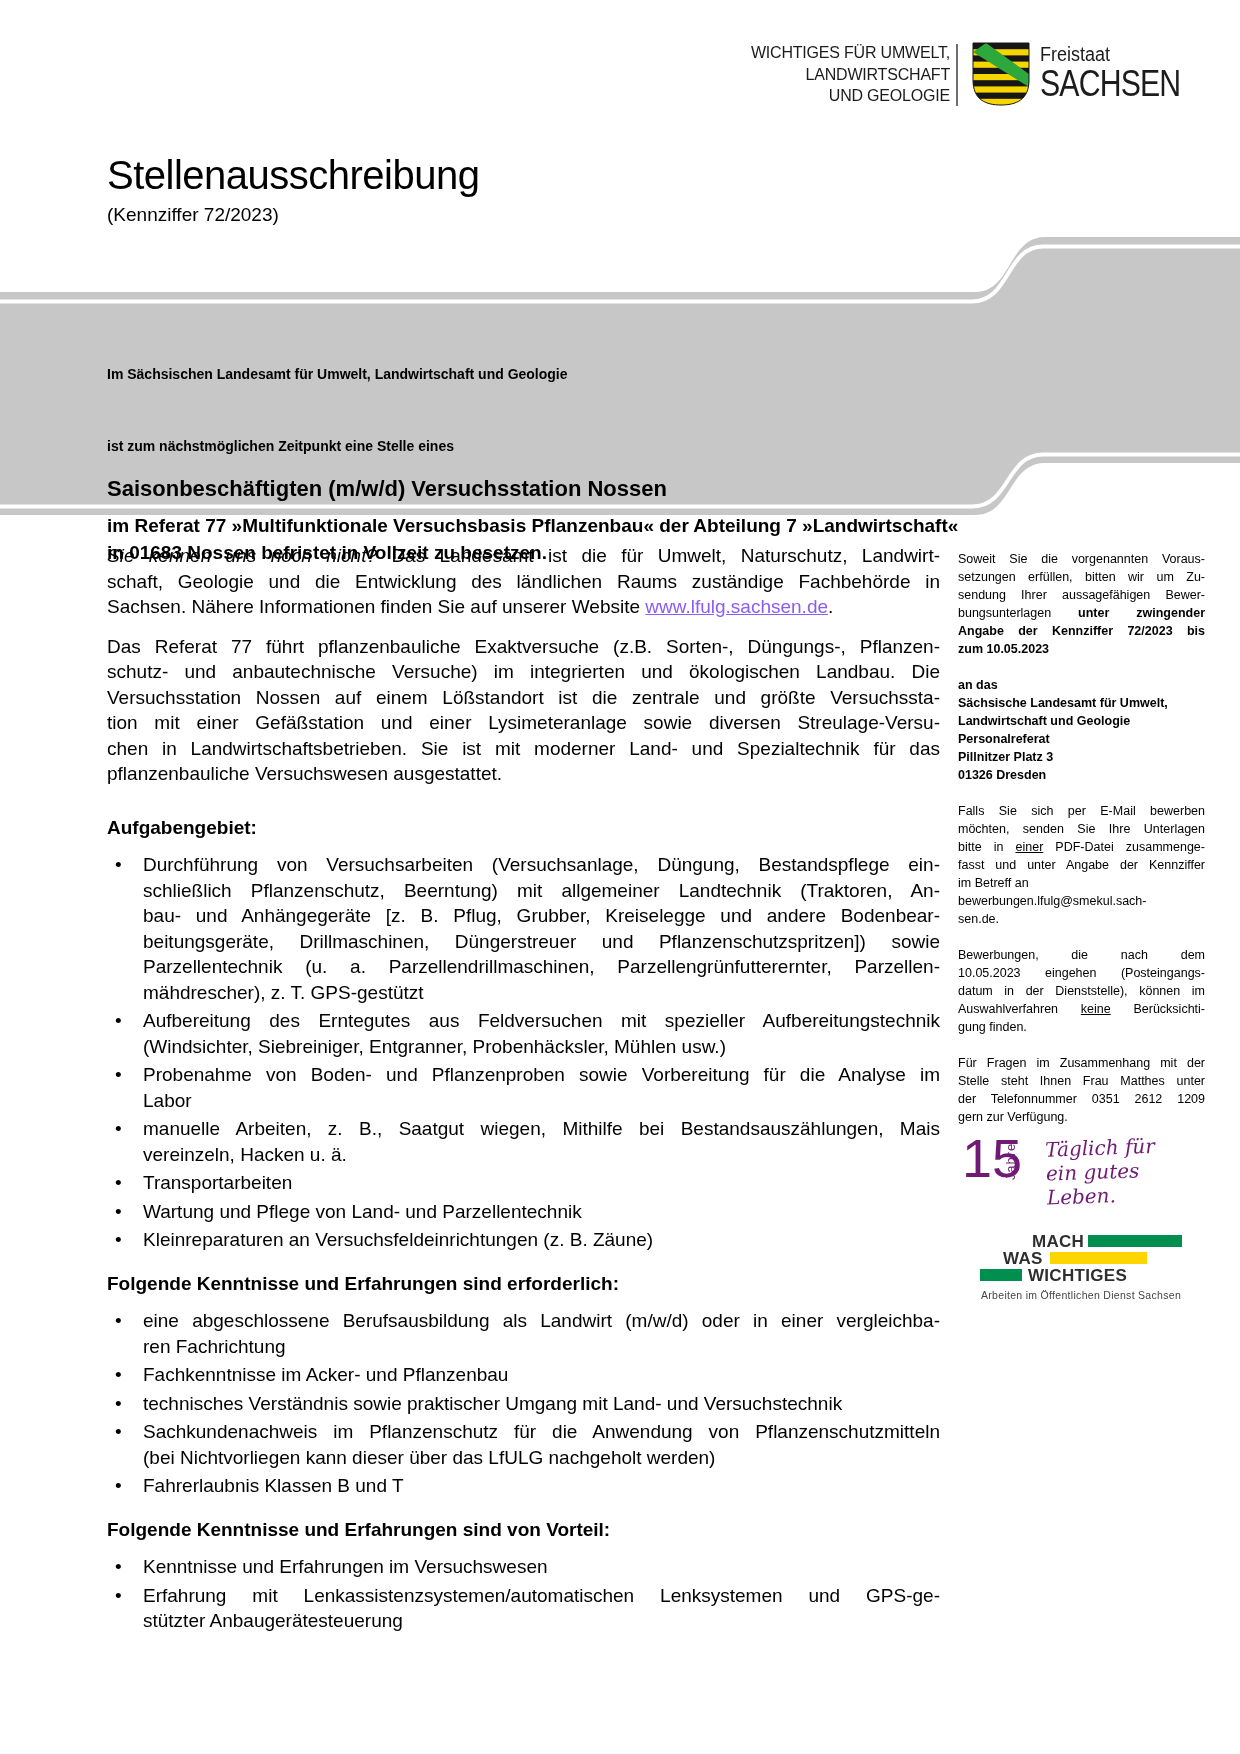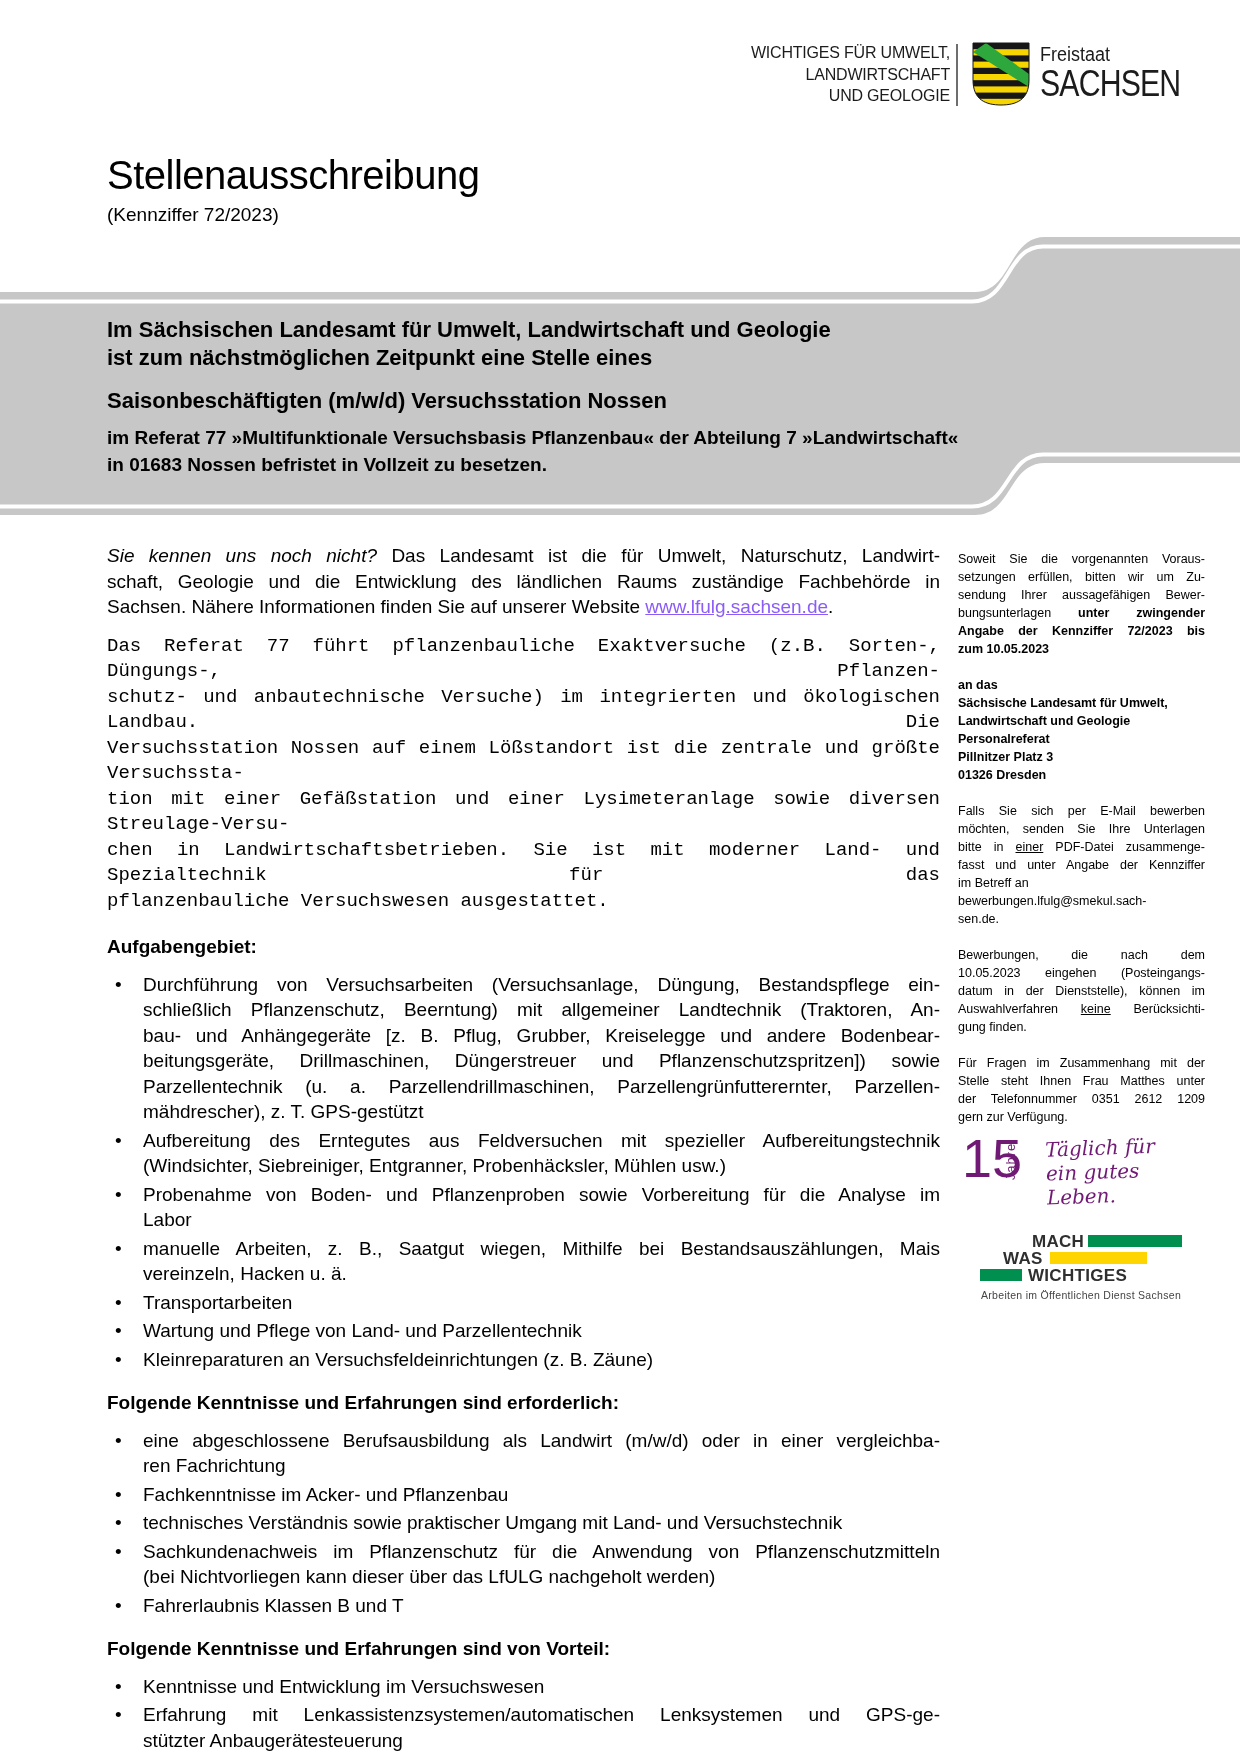--- a/index.html
+++ b/index.html
@@ -14,28 +14,28 @@
   .coa{position:absolute;left:972px;top:42px;}
   .freistaat-blk{position:absolute;left:1040px;top:43px;color:#1c1c1c;}
   .freistaat-blk .fs{display:block;font-size:20px;line-height:22px;transform:scaleX(.9);transform-origin:left top;}
   .freistaat-blk .sa{display:block;font-size:36px;line-height:38px;letter-spacing:-1px;transform:scaleX(.84);transform-origin:left top;}
   
   .doc-title{position:absolute;left:107px;top:152px;font-size:40px;line-height:46px;letter-spacing:-0.5px;}
   .doc-code{position:absolute;left:107px;top:203px;font-size:19px;line-height:24px;}
   
   .band-svg{position:absolute;left:0;top:0;pointer-events:none;}
   .band-text{position:absolute;left:107px;top:316px;width:900px;}
-  .band-text .bl{font-size:22px;line-height:28px;font-weight:bold;}
+  .band-text .bl{font-size:14px;line-height:28px;font-weight:bold;margin-top:44px;}
   .band-title{font-size:22px;line-height:34px;font-weight:bold;margin-top:12px;}
   .band-sub{margin-top:6px;}
   .band-sub .bs{font-size:19px;line-height:27px;font-weight:bold;}
   
   #main-flow{position:absolute;left:107px;top:543px;width:833px;font-size:19px;line-height:25.5px;}
   #main-flow .p{margin:0 0 14px 0;}
-  #main-flow .p.p2{margin-bottom:20px;font-family:Liberation Mono, monospace;}
+  #main-flow .p.p2{margin-bottom:28px;}
   #main-flow .h{font-weight:bold;margin:0 0 12px 0;}
   #main-flow ul{list-style:none;margin:0 0 18px 0;padding:0;}
   #main-flow ul:last-child{margin-bottom:0;}
   #main-flow li{position:relative;padding-left:36px;margin-bottom:3px;}
   #main-flow li::before{content:"•";position:absolute;left:8px;top:0;}
   .jl{text-align:justify;text-align-last:justify;}
   .jl.last{text-align:last;text-align-last:left;}
   .jl .i{font-style:italic;}
   .jl .b{font-weight:bold;}
   .jl .u{text-decoration:underline;}
@@ -172,21 +172,21 @@
         <div class="jl"><span class="">Sachkundenachweis im Pflanzenschutz für die Anwendung von Pflanzenschutzmitteln</span></div>
         <div class="jl last"><span class="">(bei Nichtvorliegen kann dieser über das LfULG nachgeholt werden)</span></div>
       </li>
       <li>
         <div class="jl last"><span class="">Fahrerlaubnis Klassen B und T</span></div>
       </li>
     </ul>
     <div class="h">Folgende Kenntnisse und Erfahrungen sind von Vorteil:</div>
     <ul>
       <li>
-        <div class="jl last"><span class="">Kenntnisse und Entwicklung im Versuchswesen</span></div>
+        <div class="jl last"><span class="">Kenntnisse und Erfahrungen im Versuchswesen</span></div>
       </li>
       <li>
         <div class="jl"><span class="">Erfahrung mit Lenkassistenzsystemen/automatischen Lenksystemen und GPS-ge-</span></div>
         <div class="jl last"><span class="">stützter Anbaugerätesteuerung</span></div>
       </li>
     </ul>
   </div>
 
 <div id="sidebar-flow">
     <div class="p">

